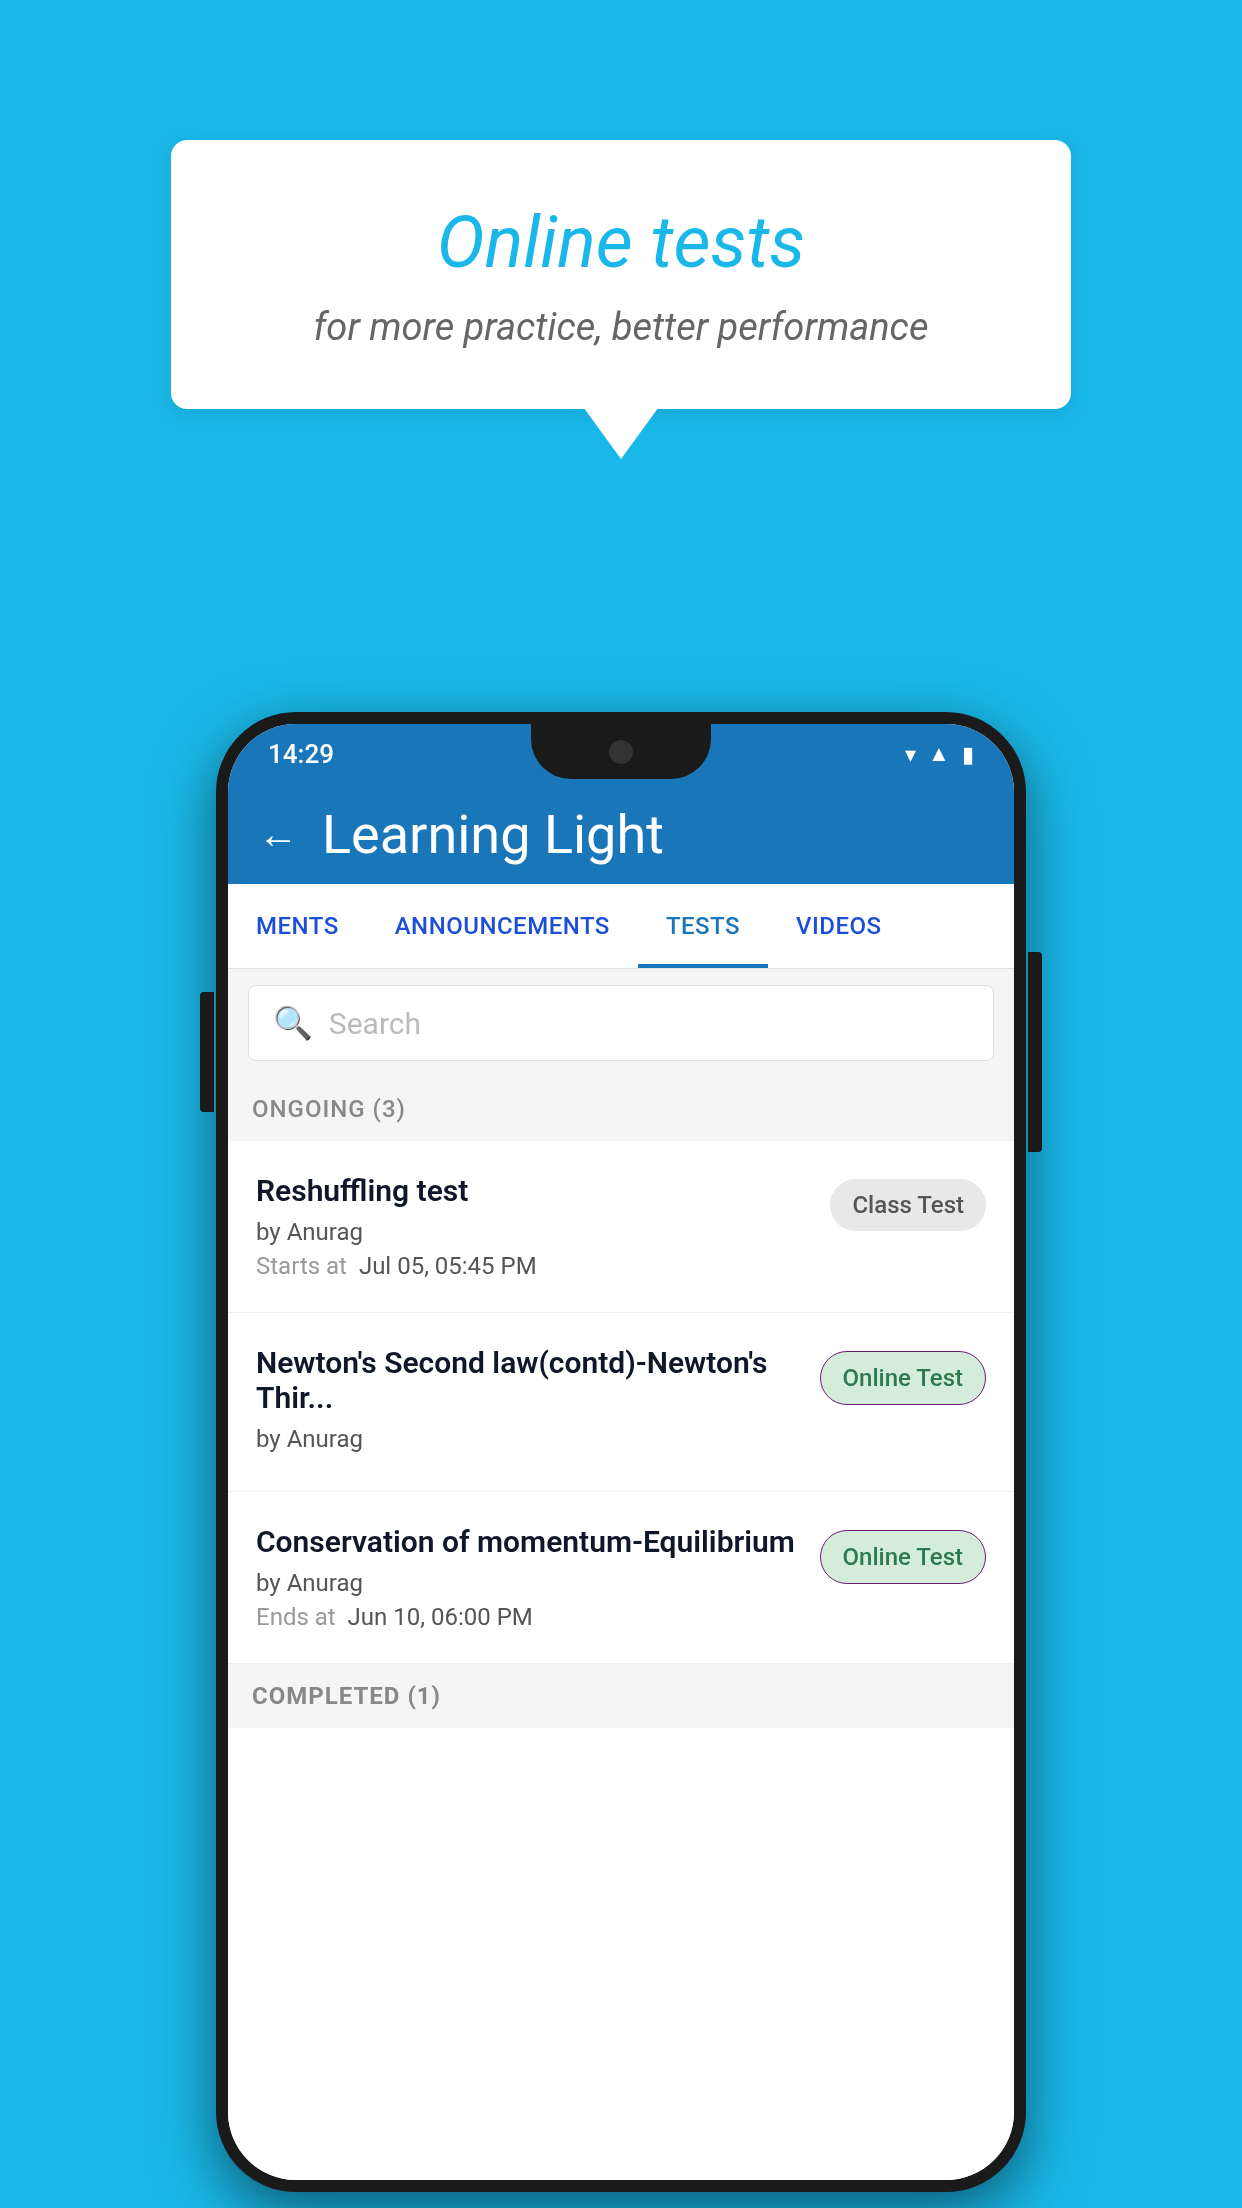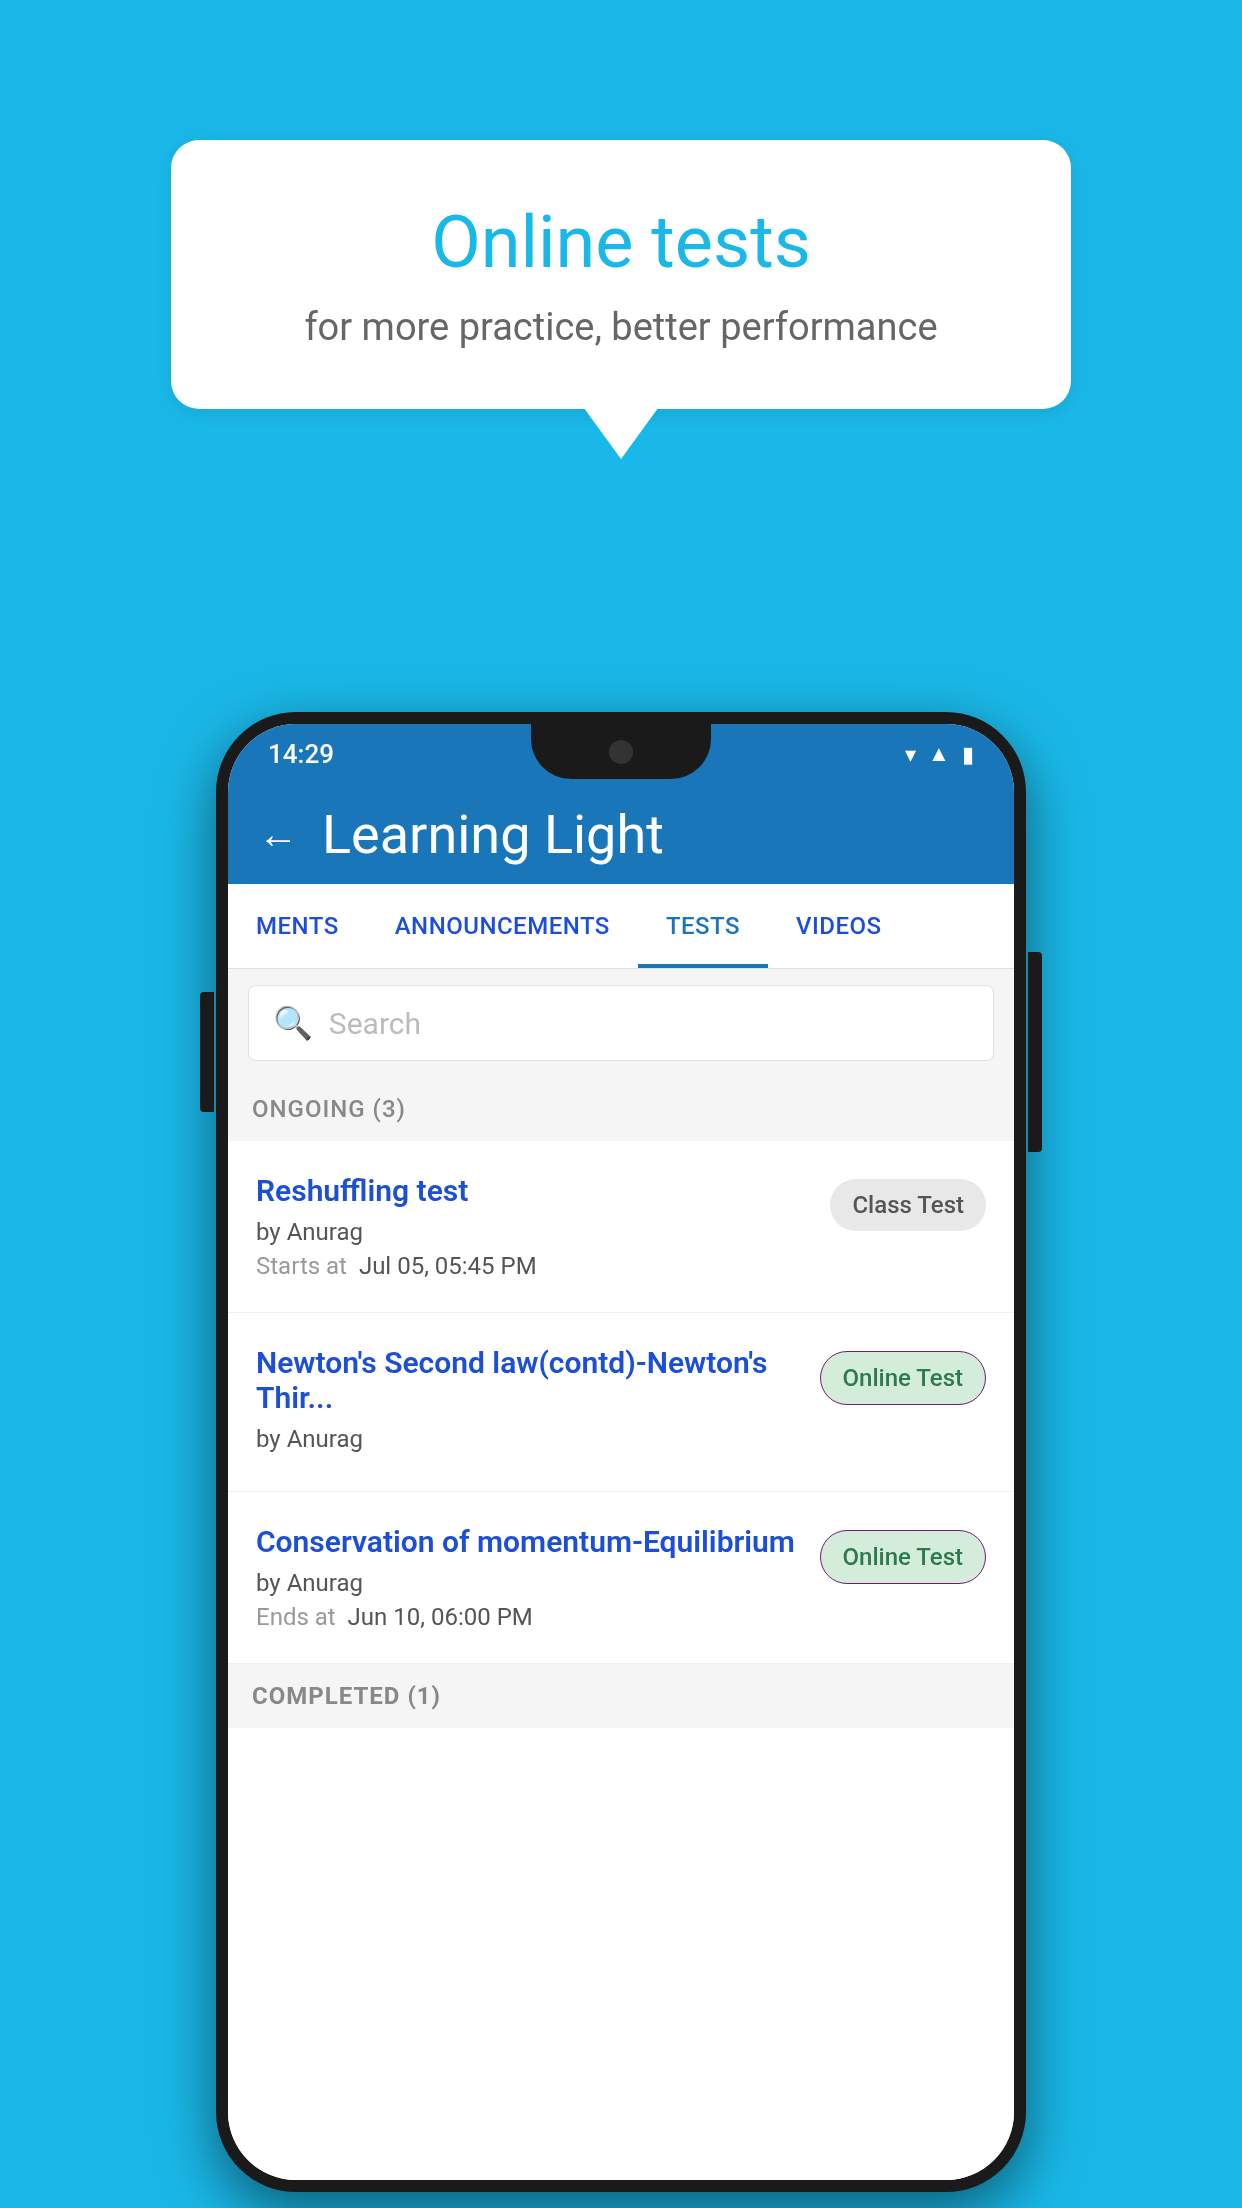--- a/index.html
+++ b/index.html
@@ -17,25 +17,26 @@
     .speech-bubble-container {
       position: absolute;
       top: 140px;
       left: 50%;
       transform: translateX(-50%);
       width: 900px;
     }
 
     .speech-bubble {
       background: white;
-      border-radius: 28px;
+      border-radius: 16px;
       padding: 60px 50px;
       text-align: center;
       position: relative;
       box-shadow: 0 4px 20px rgba(0,0,0,0.1);
+      font-style: italic;
     }
 
     .speech-bubble::after {
       content: '';
       position: absolute;
       bottom: -50px;
       left: 50%;
       transform: translateX(-50%);
       width: 0;
       height: 0;
@@ -274,21 +275,21 @@
     }
 
     .test-info {
       flex: 1;
       margin-right: 16px;
     }
 
     .test-name {
       font-size: 30px;
       font-weight: 600;
-      color: #1d4ed8;
+      color: #0f172a;
       margin-bottom: 10px;
     }
 
     .test-author {
       font-size: 24px;
       color: #555;
       margin-bottom: 6px;
     }
 
     .test-time {

